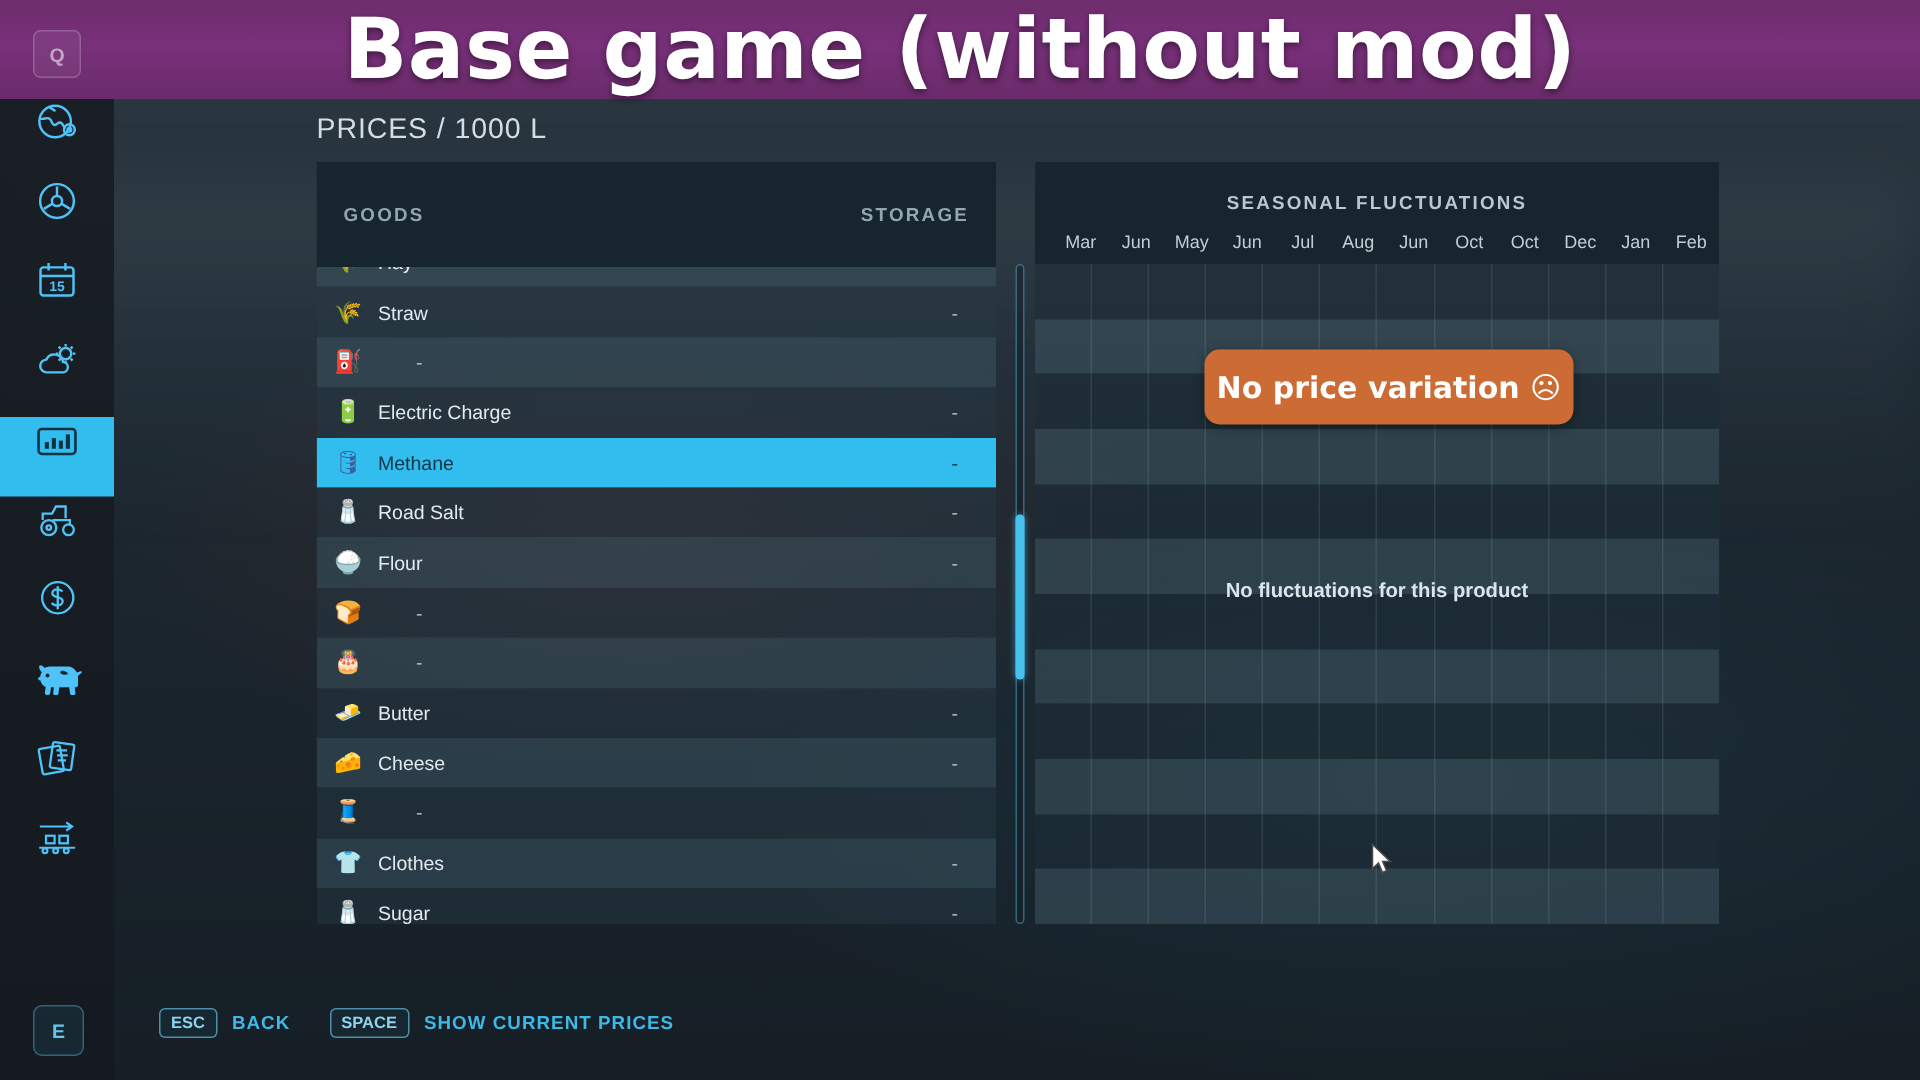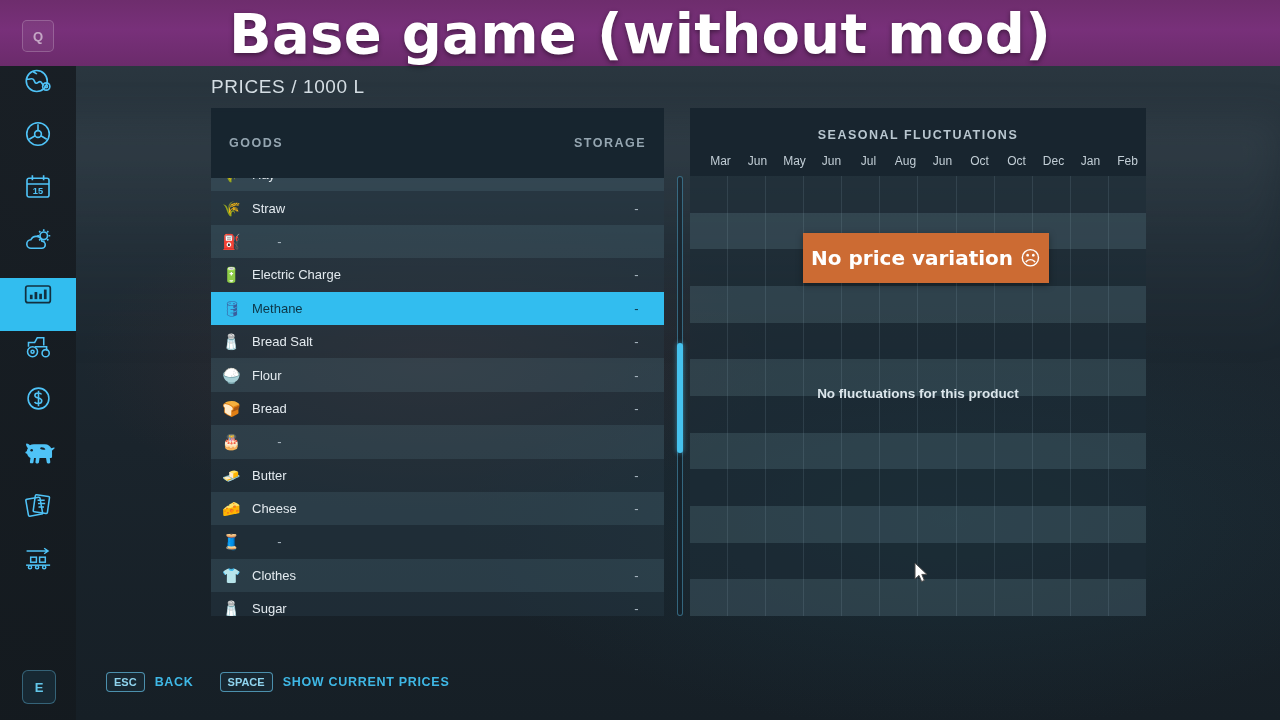--- a/index.html
+++ b/index.html
@@ -163,20 +163,21 @@
   .chart-grid .gcell:last-child { border-right:none; }
 
   #no-variation-banner {
     position:absolute; left:113px; top:57px;
     width:246px; height:50px;
     background:#cc6b33;
     display:flex; align-items:center; justify-content:center;
     color:#fff; font-size:20px; font-weight:bold;
     font-family:"DejaVu Sans", sans-serif;
     box-shadow:0 2px 7px rgba(0,0,0,.35);
+    border-radius:10px;
   }
   #no-fluct-msg {
     position:absolute; left:0; right:0; top:210px; text-align:center;
     color:#dbe5eb; font-size:13.5px; font-weight:bold;
   }
 
   
   #hintbar {
     position:absolute; left:106px; bottom:28px; display:flex; align-items:center;
     z-index:25;
@@ -346,31 +347,30 @@
           <span class="g-label">Electric Charge</span>
           <span class="g-storage">-</span>
         </div>
         <div class="goods-row selected">
           <span class="g-icon" style="color: rgb(58, 95, 158);">🛢</span>
           <span class="g-label">Methane</span>
           <span class="g-storage">-</span>
         </div>
         <div class="goods-row even">
           <span class="g-icon" style="color: rgb(127, 134, 196);">🧂</span>
-          <span class="g-label">Bread Salt</span>
+          <span class="g-label">Road Salt</span>
           <span class="g-storage">-</span>
         </div>
         <div class="goods-row odd">
           <span class="g-icon" style="color: rgb(227, 227, 224);">🍚</span>
           <span class="g-label">Flour</span>
           <span class="g-storage">-</span>
         </div>
         <div class="goods-row even">
           <span class="g-icon" style="color: rgb(201, 135, 60);">🍞</span>
-          <span class="g-label">Bread</span>
           <span class="g-storage">-</span>
         </div>
         <div class="goods-row odd">
           <span class="g-icon" style="color: rgb(217, 179, 156);">🎂</span>
           <span class="g-storage">-</span>
         </div>
         <div class="goods-row even">
           <span class="g-icon" style="color: rgb(232, 217, 138);">🧈</span>
           <span class="g-label">Butter</span>
           <span class="g-storage">-</span>

